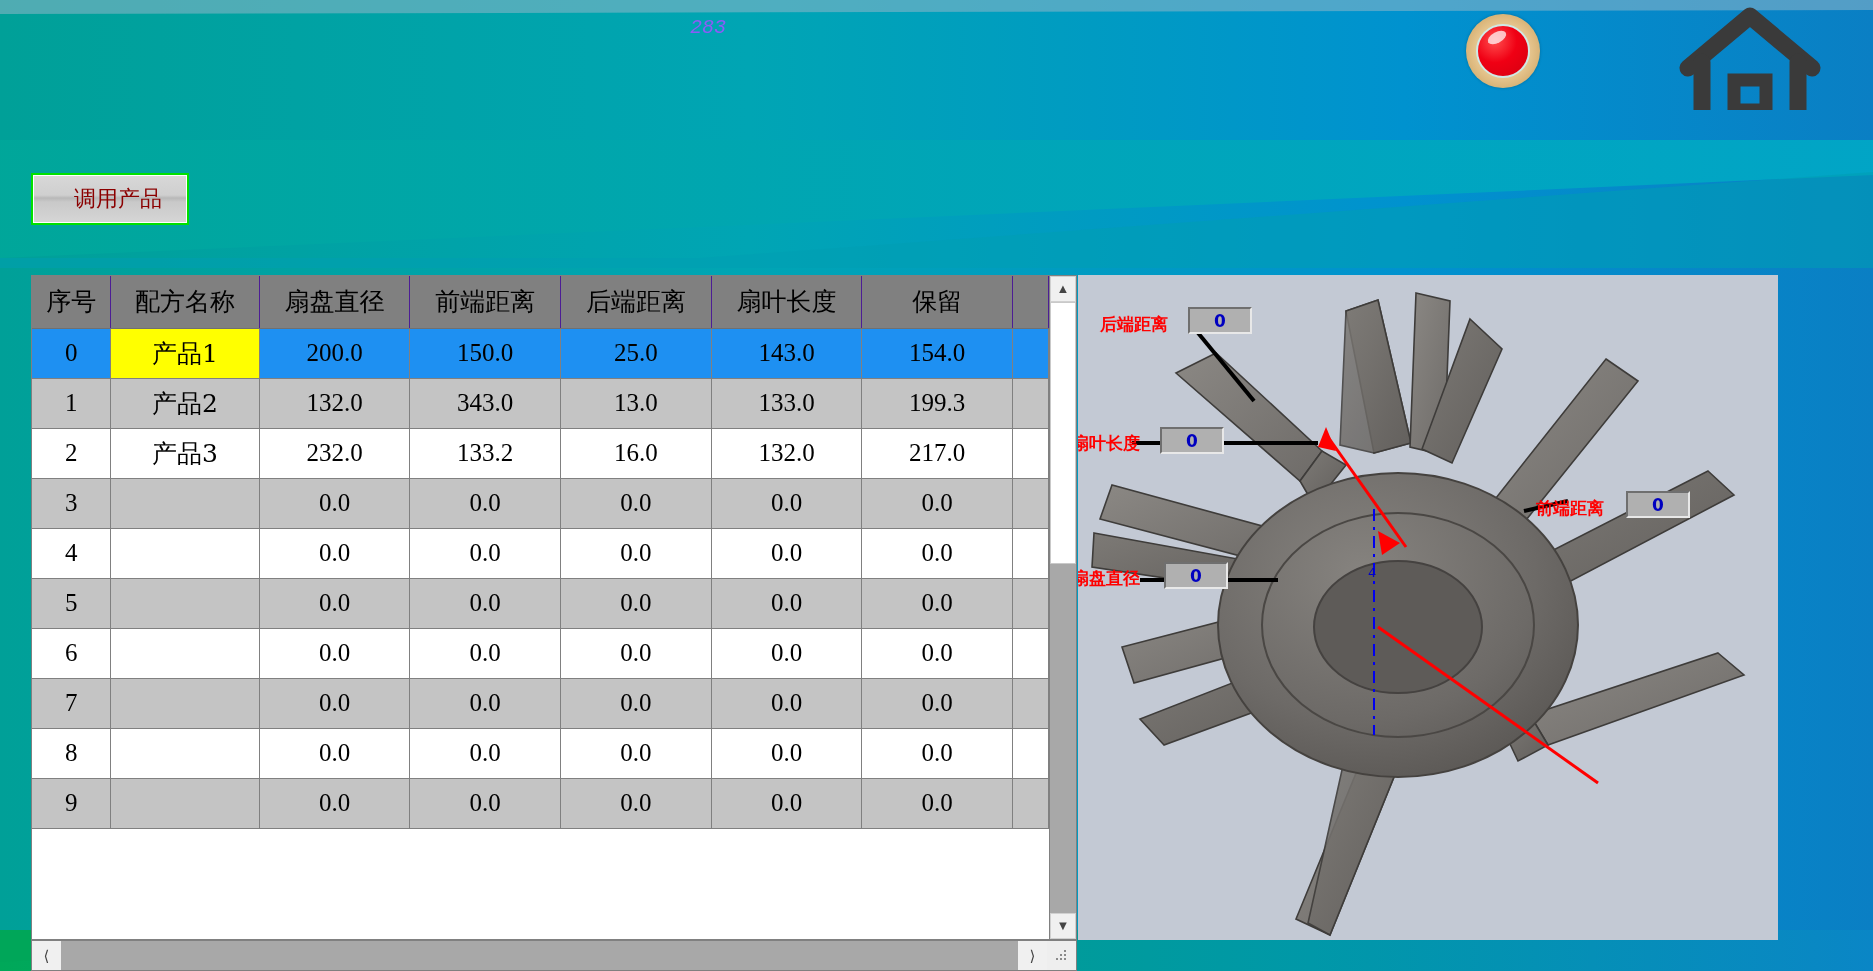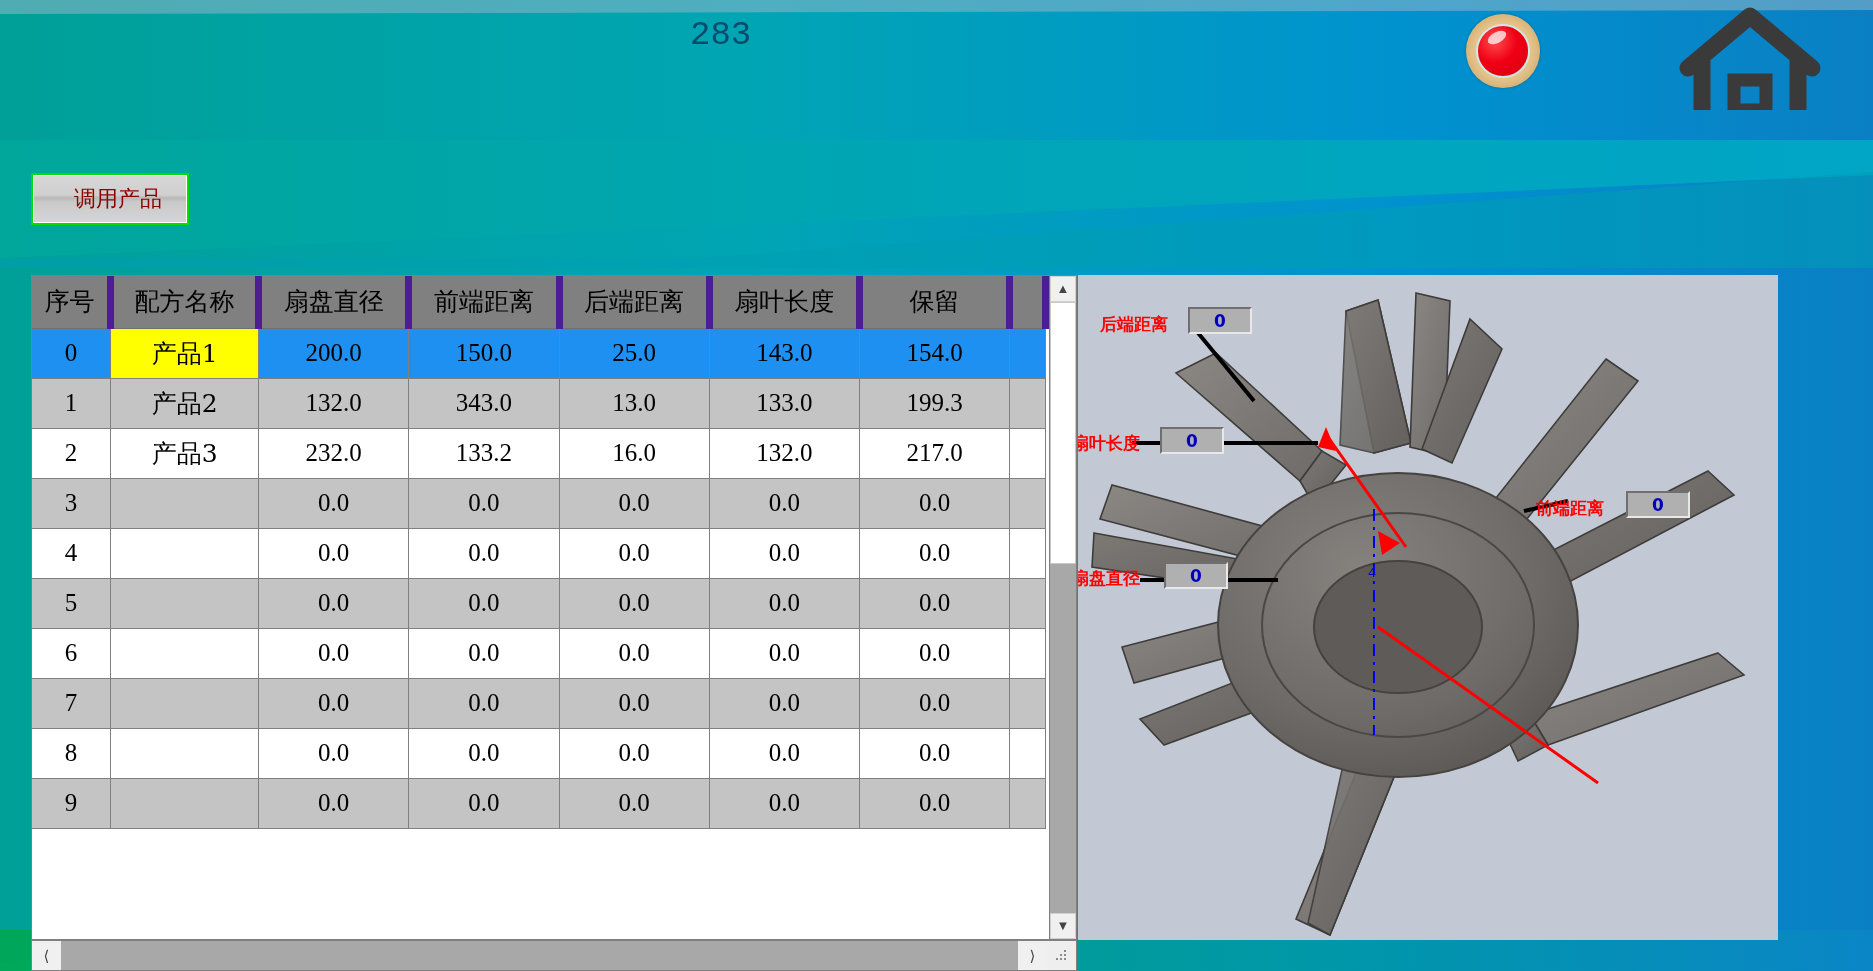--- a/index.html
+++ b/index.html
@@ -25,22 +25,23 @@
     z-index: 5;
   }
   .clock {
     position: absolute; left: 250px; top: 16px;
     color: #ffffff; font-size: 26px; letter-spacing: 1px;
     font-family: "Liberation Mono", "DejaVu Sans Mono", monospace;
     white-space: nowrap;
   }
   .counter {
     position: absolute; left: 690px; top: 16px;
-    color: #0c4a6e; font-size: 34px;
+    color: #8b5cf6; font-size: 20px;
     font-family: "Liberation Mono", "DejaVu Sans Mono", monospace;
+    font-style: italic;
   }
   .page-title {
     position: absolute; left: 0; top: 80px; width: 1873px;
     text-align: center; color: #000000; font-size: 46px;
     font-family: "DejaVu Serif", "Liberation Serif", serif;
     letter-spacing: 4px;
   }
   .alarm-lamp {
     position: absolute; left: 1466px; top: 14px; width: 74px; height: 74px;
     border-radius: 50%;
@@ -85,21 +86,21 @@
     width: 1046px; height: 665px;
     background: #ffffff;
     border: 1px solid #808080;
     display: flex;
   }
   .grid-scrollport { flex: 1 1 auto; overflow: hidden; }
   table.grid { border-collapse: collapse; width: 100%; table-layout: fixed; }
   table.grid th {
     background: #808080; color: #000000;
     font-size: 25px; font-weight: normal; height: 52px;
-    border-right: 7px solid #4c1d95; border-bottom: 1px solid #707070;
+    border-right: 1px solid #4c1d95; border-bottom: 1px solid #707070;
     font-family: "DejaVu Serif", "Liberation Serif", serif;
   }
   table.grid td {
     height: 50px; text-align: center; font-size: 25px; color: #000000;
     border-right: 1px solid #808080; border-bottom: 1px solid #808080;
     font-family: "Liberation Serif", "DejaVu Serif", serif;
   }
   table.grid td.cjk { font-family: "DejaVu Serif", "Liberation Serif", serif; }
   tr.row-odd td { background: #c4c4c4; }
   tr.row-even td { background: #ffffff; }

